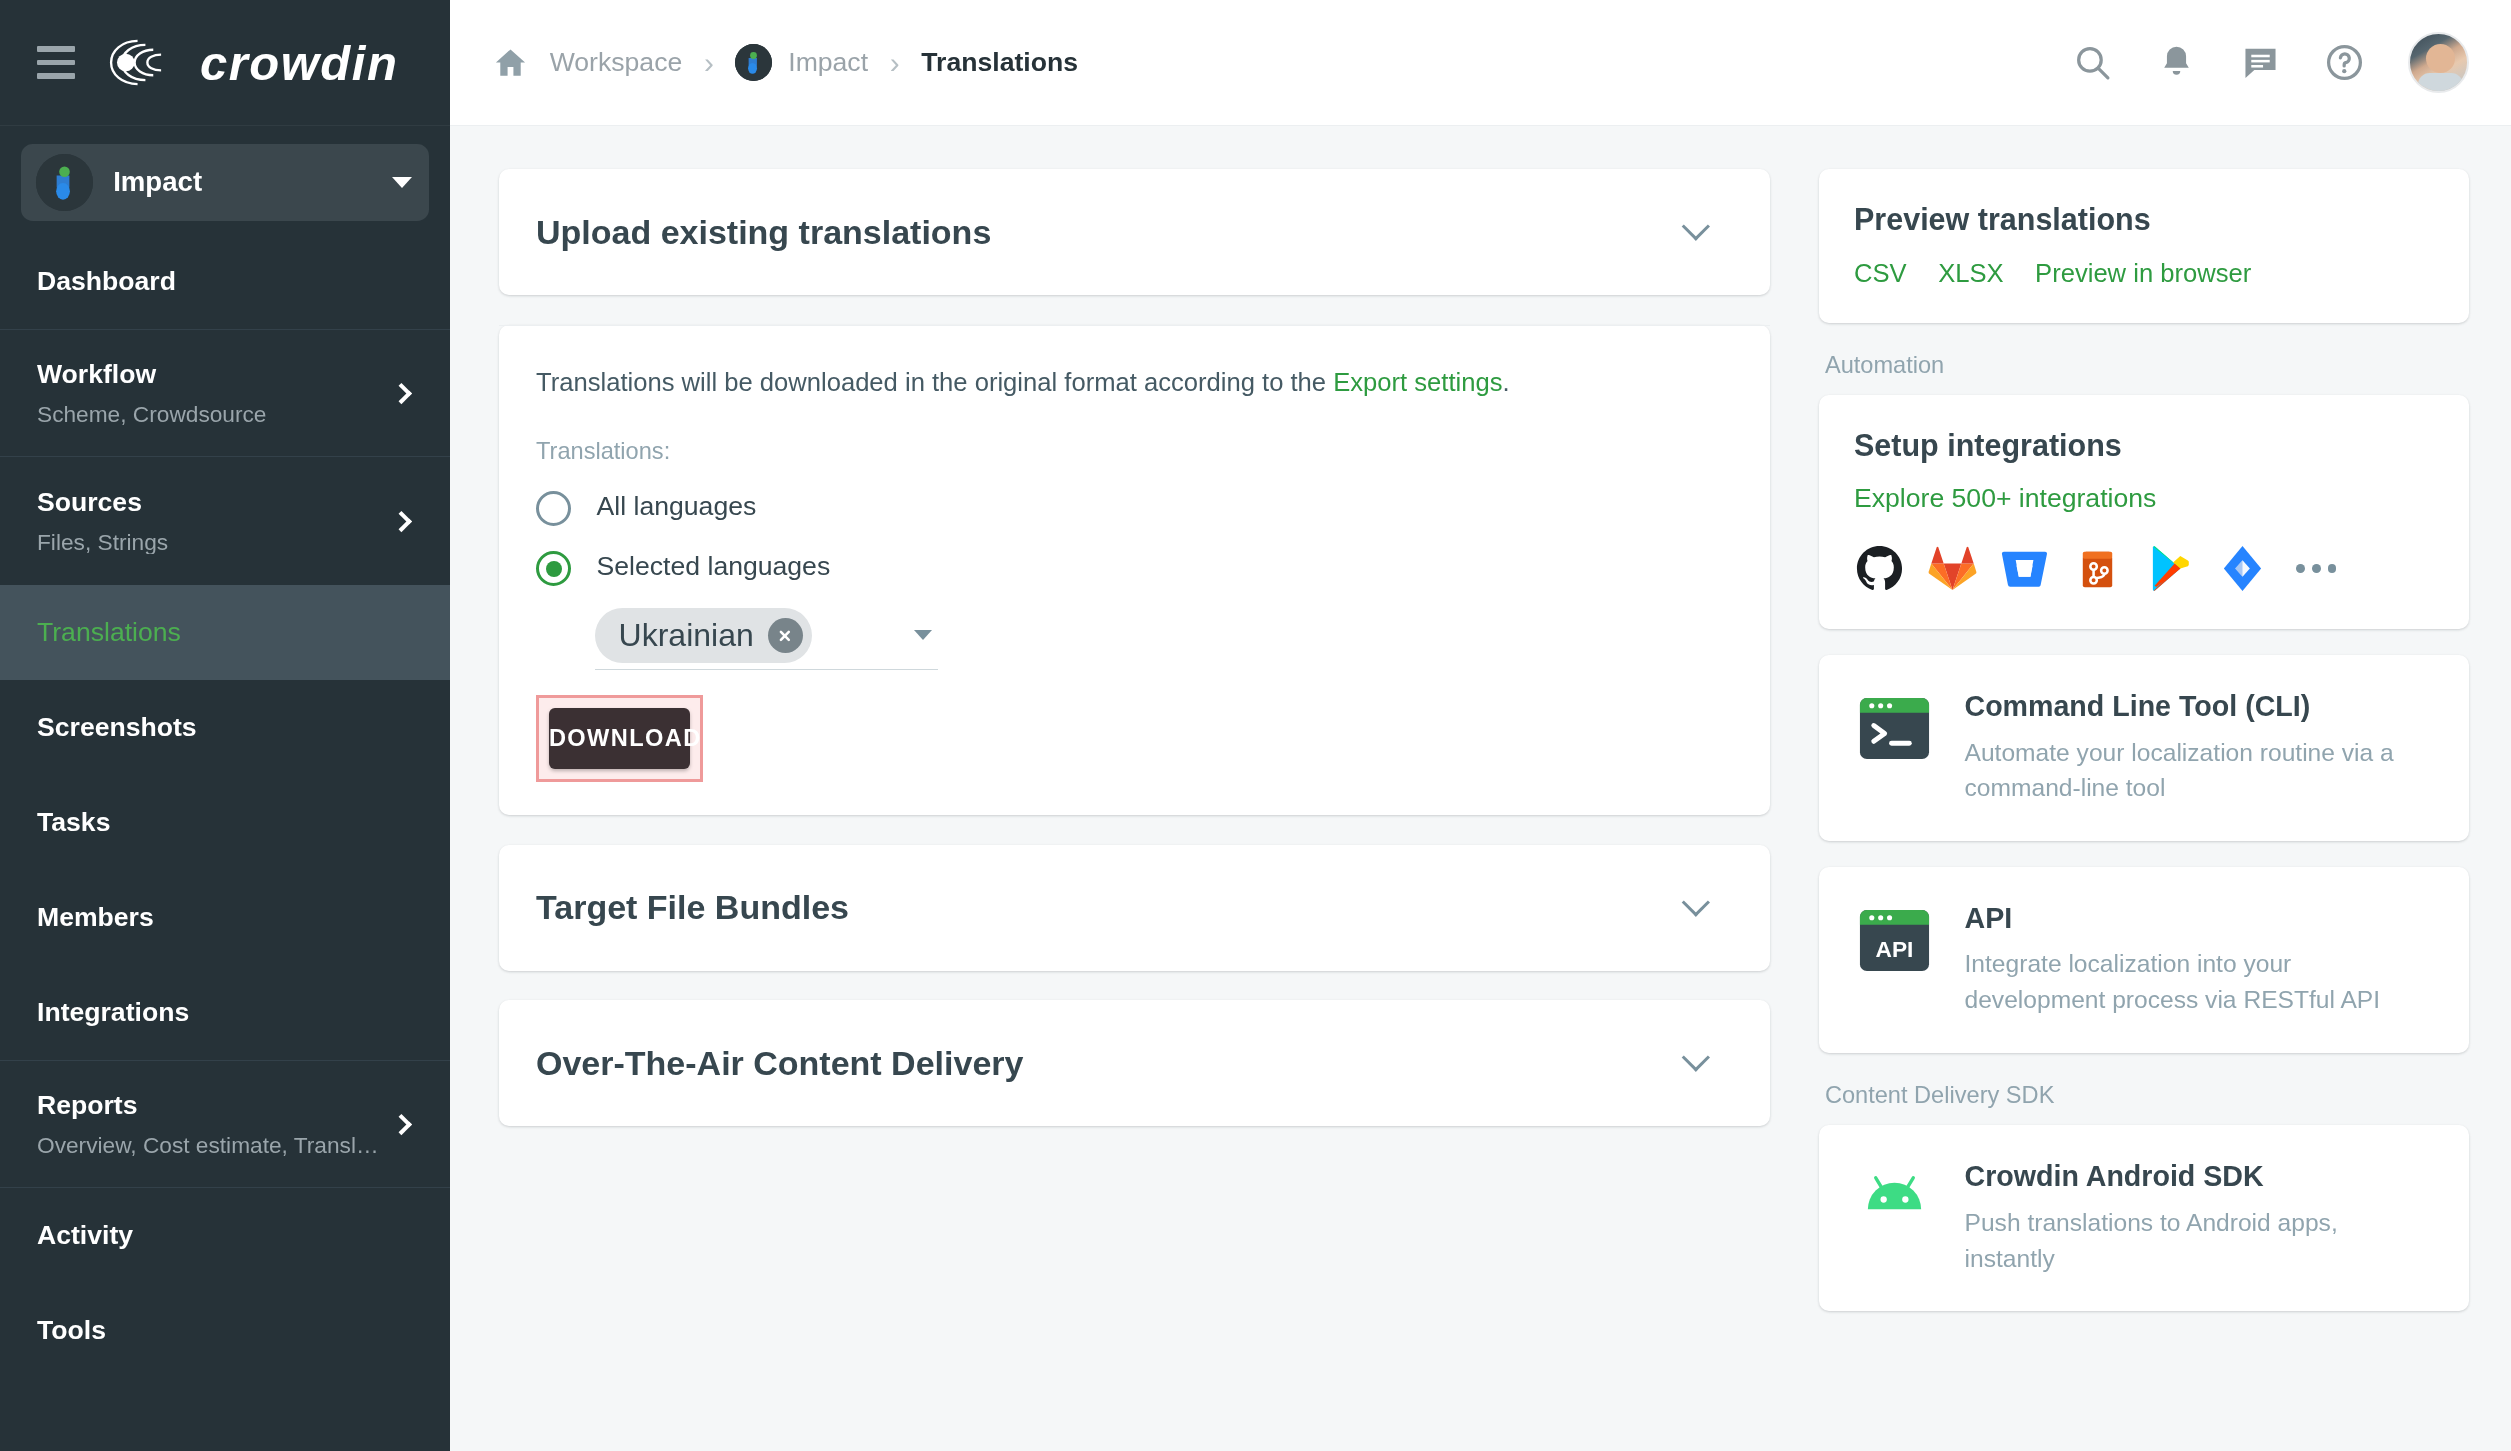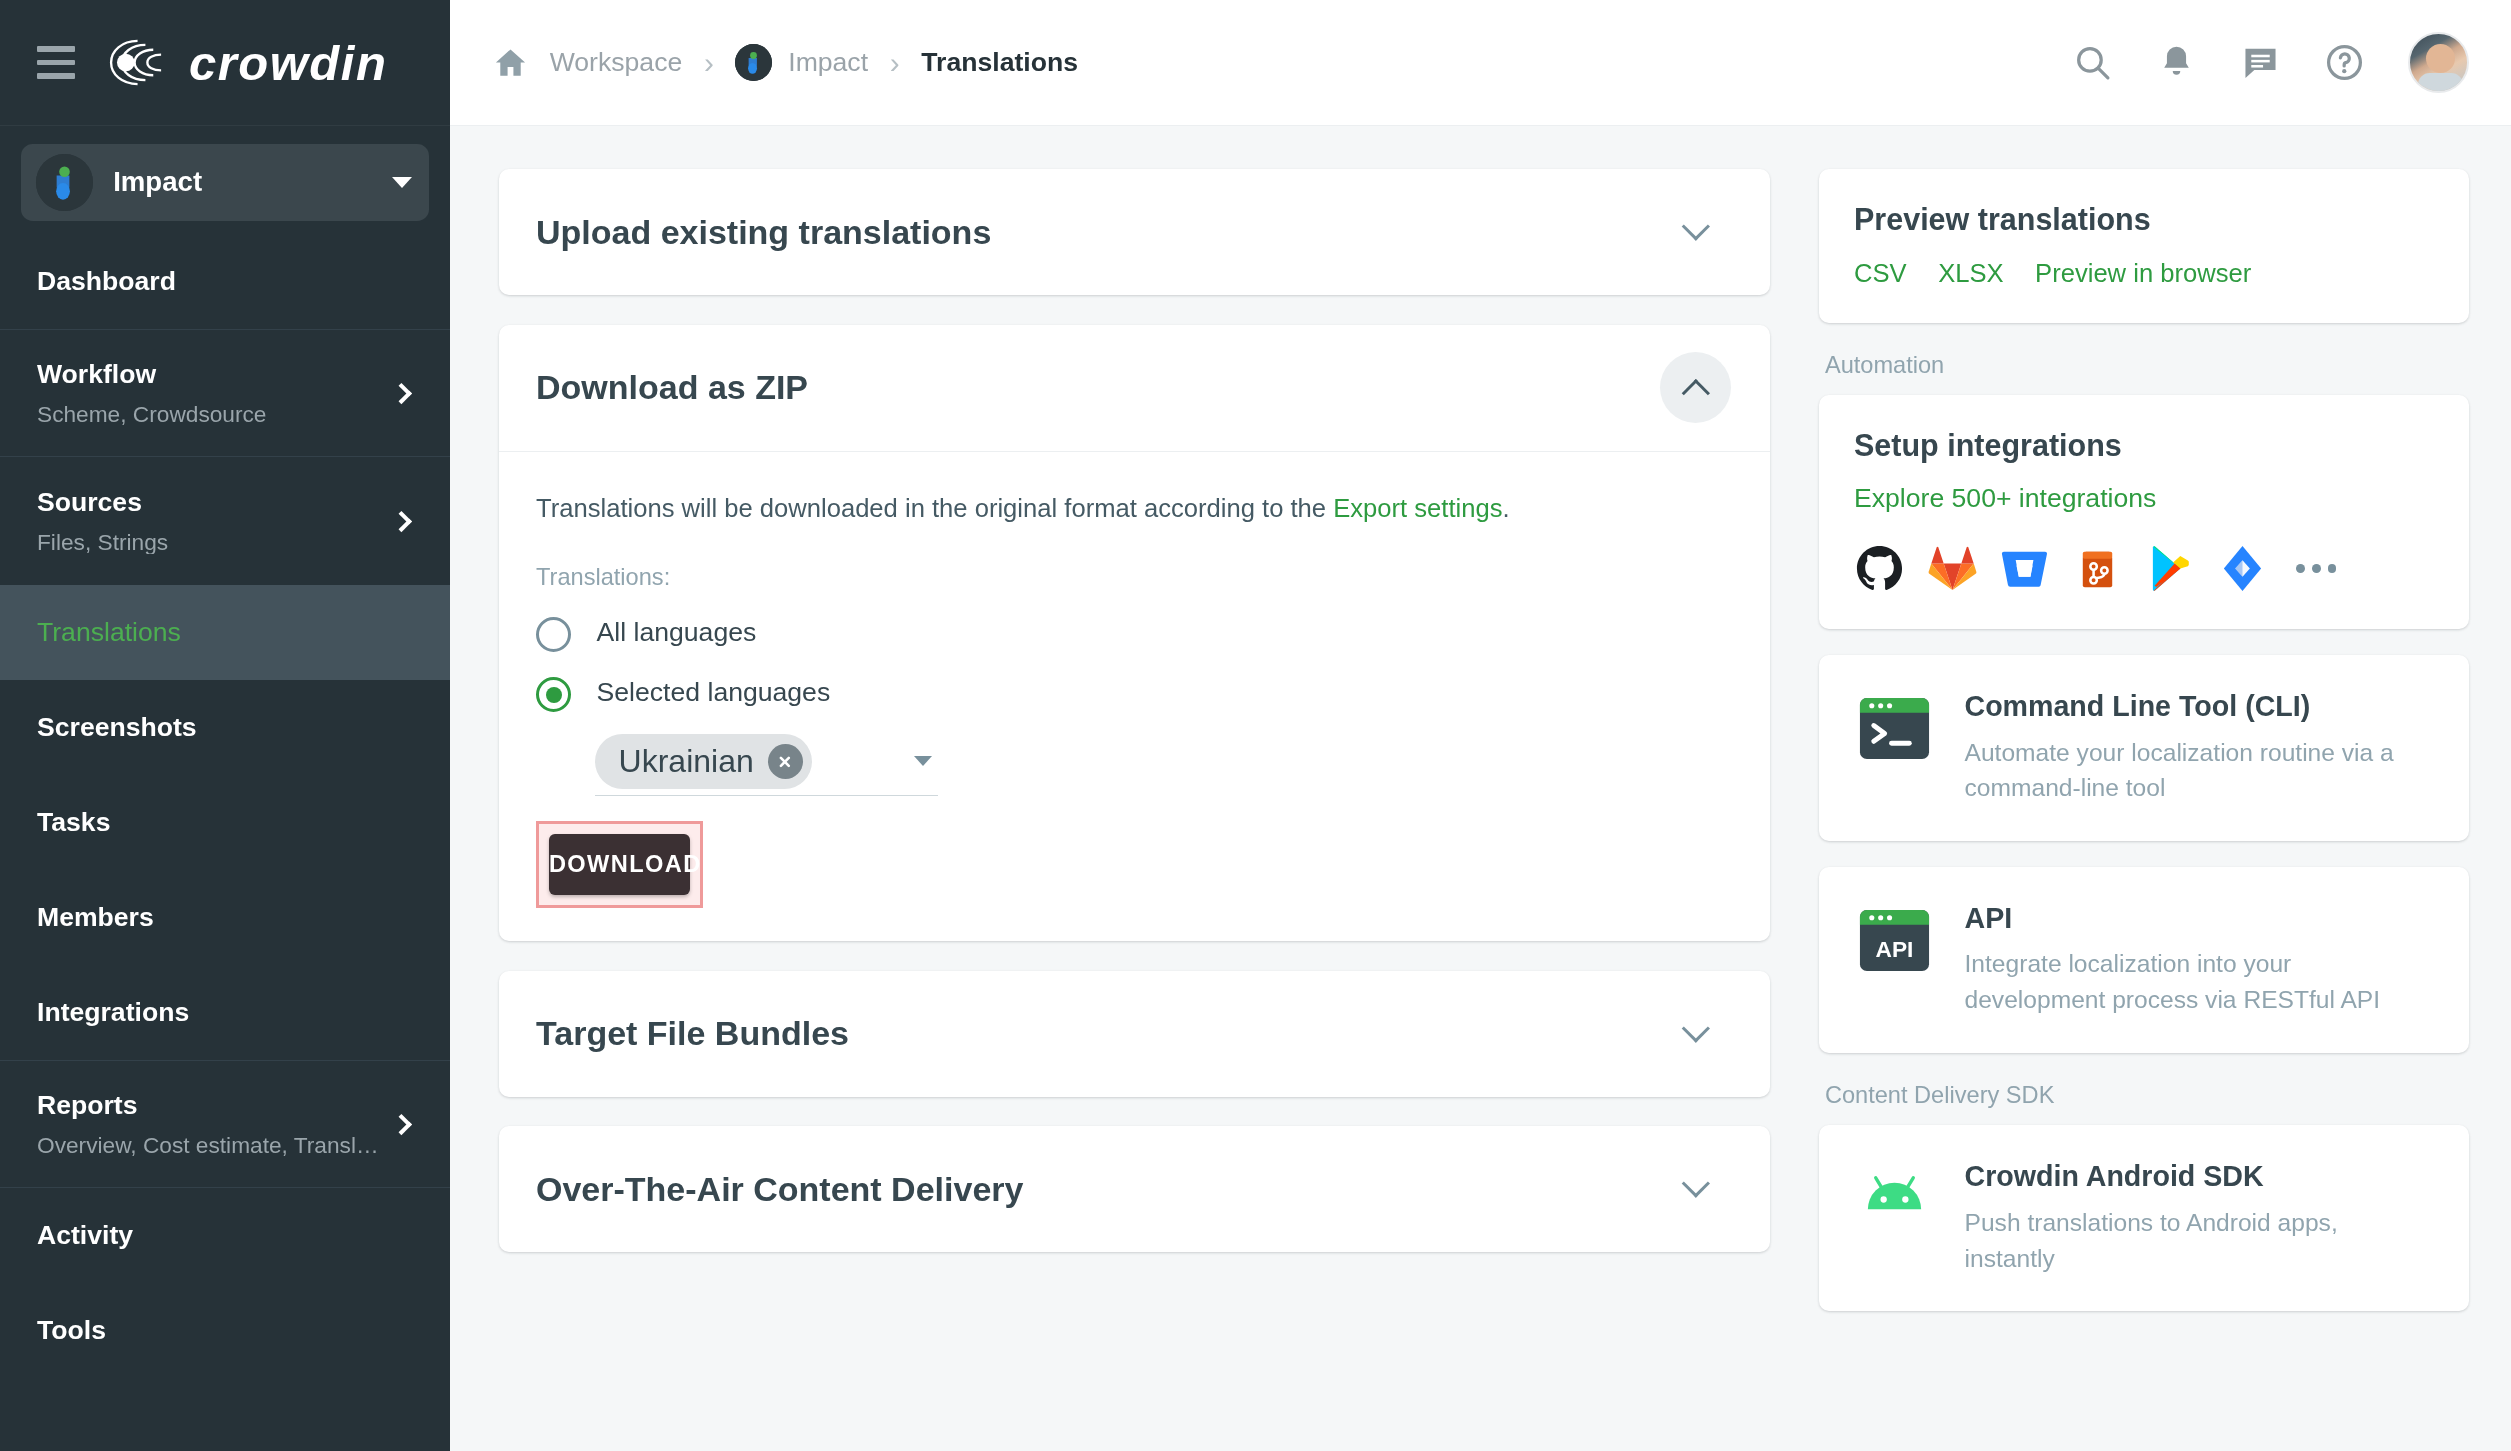--- a/index.html
+++ b/index.html
@@ -19,21 +19,21 @@
     display: flex; flex-direction: column;
     overflow: hidden;
   }
   .sb-top {
     height: 126px; display: flex; align-items: center;
     padding-left: 37px; gap: 33px;
     border-bottom: 1px solid #303c42;
   }
   .hamburger { display: flex; flex-direction: column; gap: 7.9px; cursor: pointer; }
   .hamburger i { display: block; width: 38px; height: 5.9px; background: #9aa5ab; border-radius: 1px; }
-  .logo-wrap { display: flex; align-items: center; gap: 16px; }
+  .logo-wrap { display: flex; align-items: center; gap: 27px; }
   .logo-mark { width: 65px; height: 51px; }
   .logo-text {
     font-family: "Liberation Sans", sans-serif;
     font-size: 49px; font-weight: 700; font-style: italic;
     letter-spacing: 1.5px; color: #ffffff;
   }
 
   .proj-sel-wrap { padding: 17.7px 20.7px 13.8px 20.7px; }
   .proj-sel {
     height: 77px; background: #3b474d; border-radius: 11.8px;
@@ -376,26 +376,20 @@
         <section class="card">
           <div class="acc-head">
             <span class="acc-title">Upload existing translations</span>
             <span class="chev-btn">
                 <i class="chev-d"></i>
               </span>
           </div>
         </section>
 
         <section class="card">
-          <div class="acc-head">
-            <span class="acc-title">Download as ZIP</span>
-            <span class="chev-btn filled">
-                <i class="chev-u"></i>
-              </span>
-          </div>
           <div class="acc-body">
             <p class="desc"><span>Translations will be downloaded in the original format according to the </span><span class="link-green">Export settings</span><span>.</span></p>
 
             <div class="field-label">Translations:</div>
 
             <div class="radio-row">
               <span class="radio"></span>
               <span class="radio-label">All languages</span>
             </div>
 

